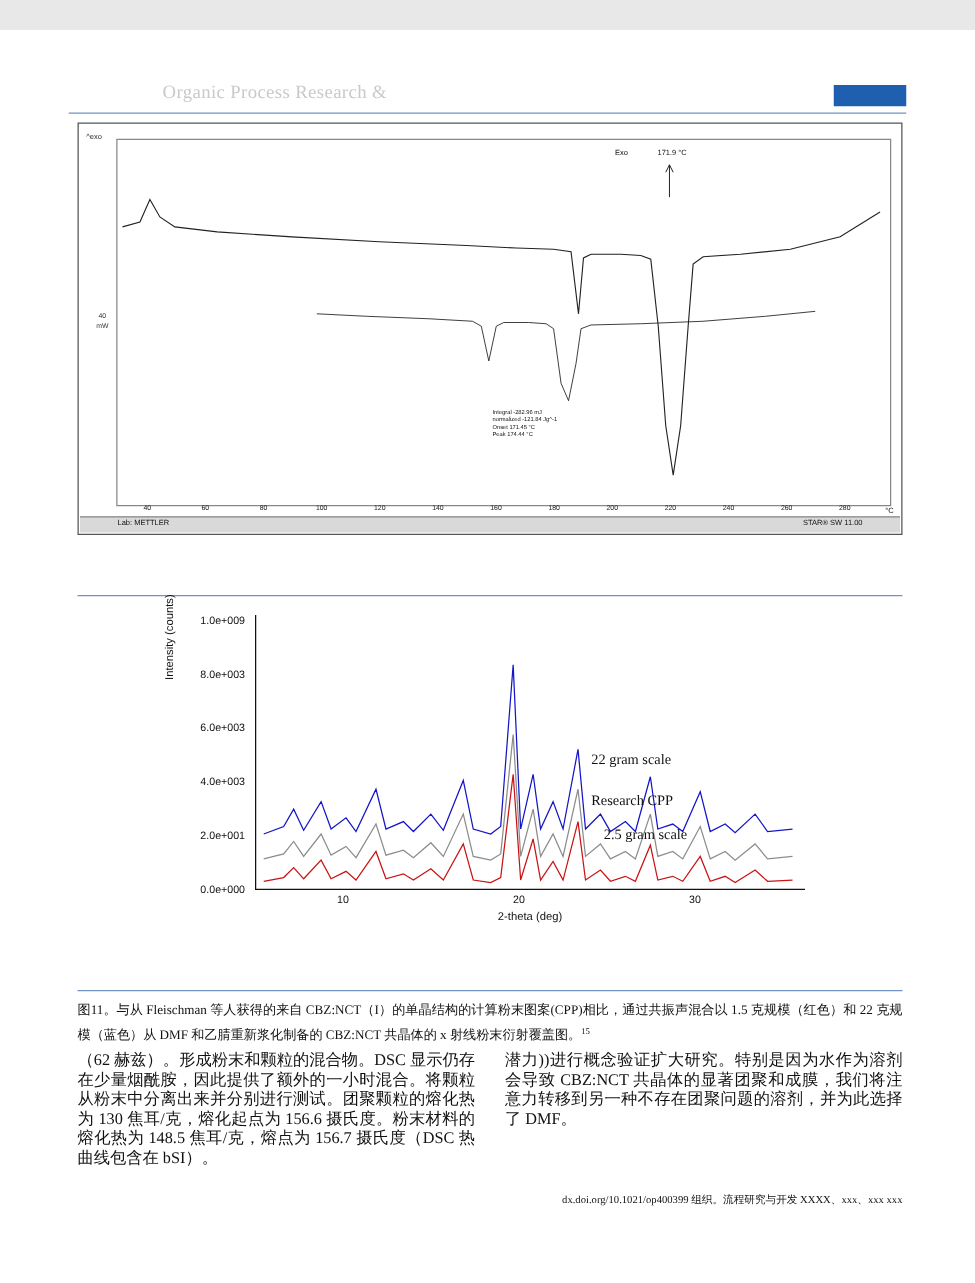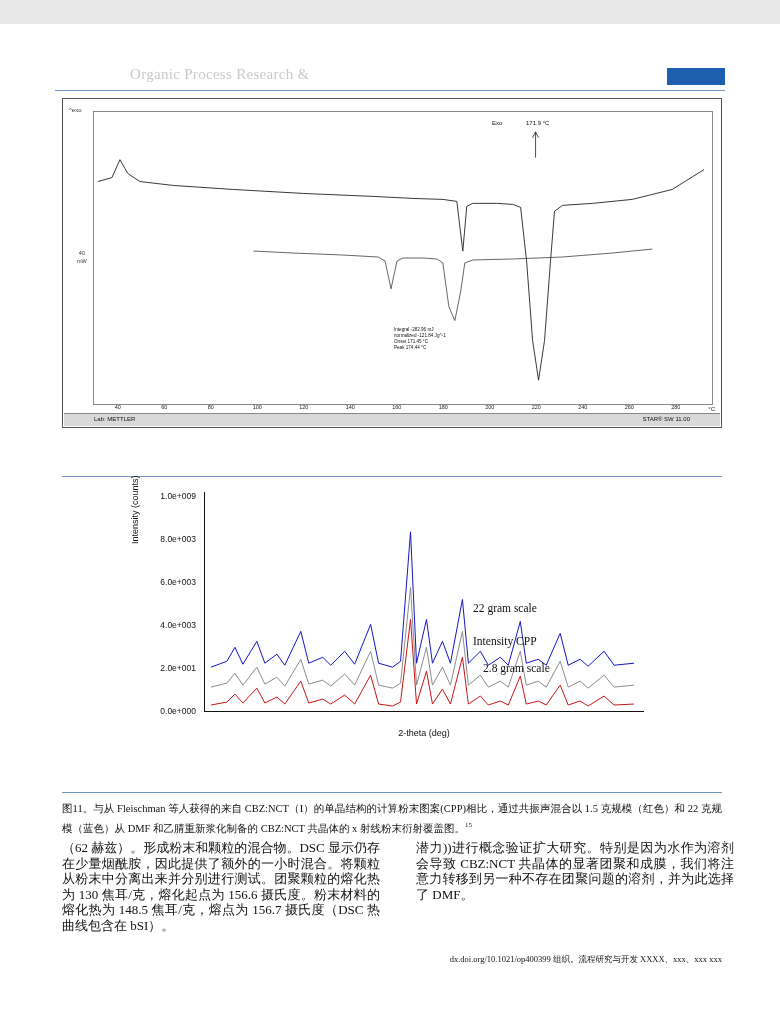--- a/index.html
+++ b/index.html
@@ -277,21 +277,21 @@
     position: absolute;
     top: 816px;
     width: 318px;
     font-family: "Liberation Serif", serif;
     font-size: 13px;
     line-height: 15.5px;
     color: #111;
     text-align: justify;
   }
   .col-left { left: 62px; }
-  .col-right { left: 416px; }
+  .col-right { left: 404px; }
   .col p { margin: 0 0 0 0; }
   .indent { text-indent: 18px; }
 
   .doi-line {
     position: absolute;
     left: 404px;
     top: 930px;
     width: 318px;
     font-family: "Liberation Serif", serif;
     font-size: 8.5px;
@@ -381,24 +381,29 @@
                  L206,40 L212,172 L222,128 L228,172 L238,150 L246,172 L258,108 L264,172 L276,160 L284,174 L296,166 L304,174 L316,130 L322,172 L334,168 L342,174 L356,142 L364,174 L376,168 L384,175 L400,160 L410,174 L430,172" fill="none" stroke="#1414c8" stroke-width="1"></path>
 
         <path d="M6,196 L22,192 L30,182 L38,194 L52,176 L60,193 L72,186 L80,195 L96,168 L104,193 L118,189 L126,195 L140,183 L150,194 L166,160 L174,194 L188,197 L196,192
                  L206,96 L212,194 L222,156 L228,194 L238,176 L246,194 L258,140 L264,194 L276,184 L284,196 L296,190 L304,196 L316,160 L322,194 L334,190 L342,196 L356,170 L364,196 L376,190 L384,197 L400,184 L410,196 L430,194" fill="none" stroke="#8c8c8c" stroke-width="1"></path>
 
         <path d="M6,214 L22,211 L30,203 L38,212 L52,197 L60,212 L72,206 L80,213 L96,190 L104,212 L118,208 L126,213 L140,204 L150,213 L166,184 L174,213 L188,215 L196,211
                  L206,128 L212,213 L222,180 L228,213 L238,198 L246,213 L258,166 L264,213 L276,205 L284,214 L296,210 L304,214 L316,185 L322,213 L334,210 L342,214 L356,194 L364,214 L376,210 L384,215 L400,205 L410,214 L430,213" fill="none" stroke="#c81414" stroke-width="1"></path>
       </svg>
 
       <div class="xrd-annot" style="left:268px; top:110px;">22 gram scale</div>
-      <div class="xrd-annot" style="left:268px; top:143px;">Intensity CPP</div>
-      <div class="xrd-annot" style="left:278px; top:170px;">2.8 gram scale</div>
-    </div>
-
+      <div class="xrd-annot" style="left:268px; top:143px;">Research CPP</div>
+      <div class="xrd-annot" style="left:278px; top:170px;">2.5 gram scale</div>
+    </div>
+
+    <div class="xrd-xticks">
+      <span style="left:16%">10</span>
+      <span style="left:48%">20</span>
+      <span style="left:80%">30</span>
+    </div>
     <div class="xrd-xlabel">2-theta (deg)</div>
   </div>
 
   <div class="fig11-rule-bottom"></div>
 
   <div class="caption cap11"><span>图11。与从 Fleischman 等人获得的来自 CBZ:NCT（I）的单晶结构的计算粉末图案(CPP)相比，通过共振声混合以 1.5 克规模（红色）和 22 克规模（蓝色）从 DMF 和乙腈重新浆化制备的 CBZ:NCT 共晶体的 x 射线粉末衍射覆盖图。</span><sup>15</sup></div>
 
   <div class="col col-left">
     <p>（62 赫兹）。形成粉末和颗粒的混合物。DSC 显示仍存在少量烟酰胺，因此提供了额外的一小时混合。将颗粒从粉末中分离出来并分别进行测试。团聚颗粒的熔化热为 130 焦耳/克，熔化起点为 156.6 摄氏度。粉末材料的熔化热为 148.5 焦耳/克，熔点为 156.7 摄氏度（DSC 热曲线包含在 bSI）。</p>
   </div>

